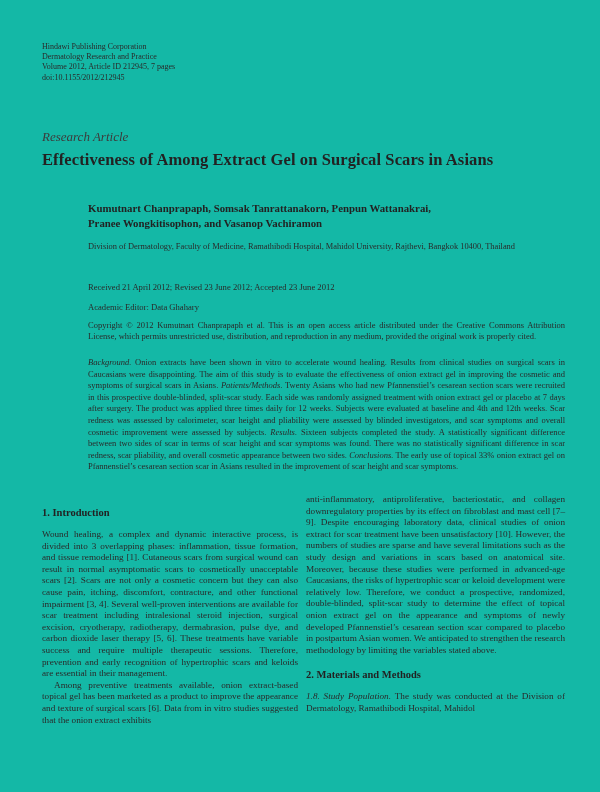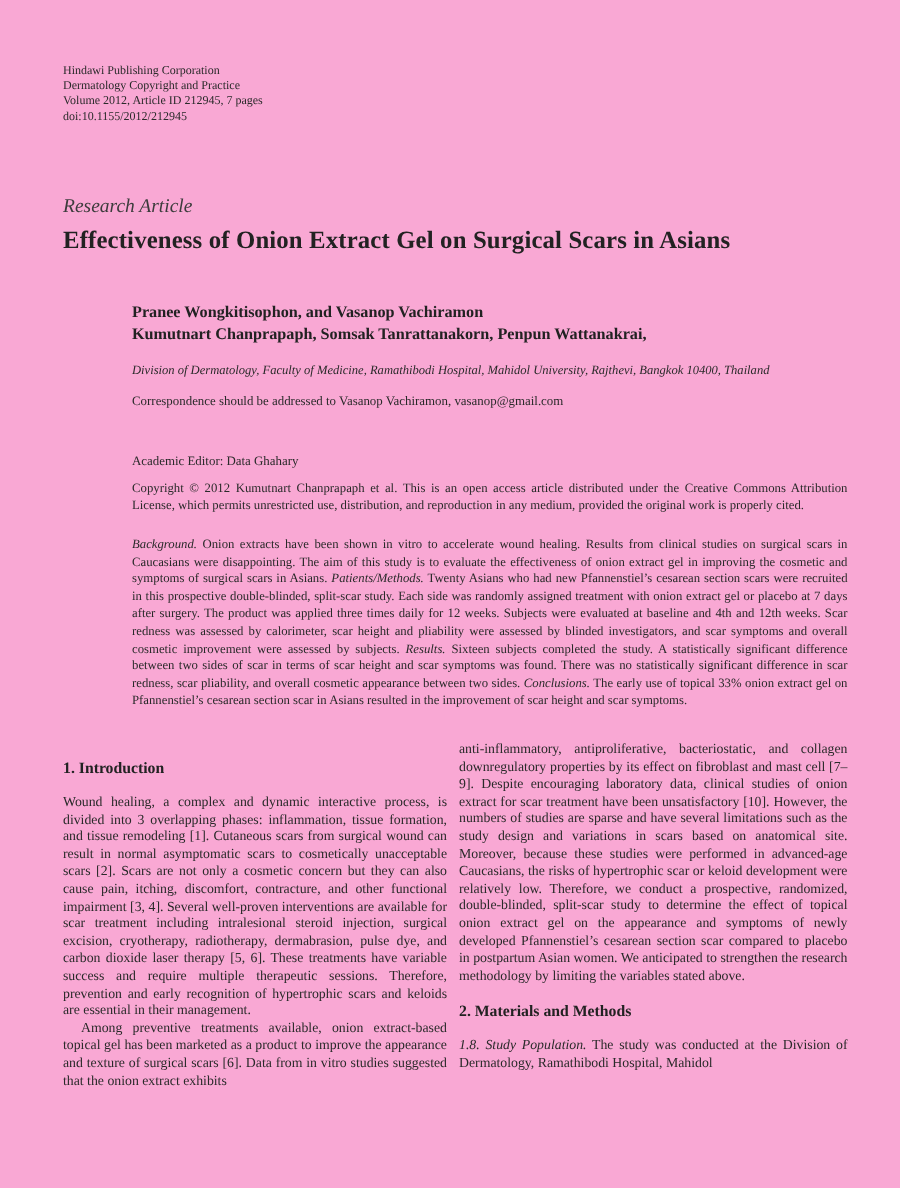--- a/index.html
+++ b/index.html
@@ -1,21 +1,21 @@
 <!DOCTYPE html>
 <html><head>
 <meta charset="utf-8">
 <style>
   html, body { margin: 0; padding: 0; background: #e9e9e9; }
   .page {
     position: relative;
     width: 600px;
     height: 792px;
     margin: 0 auto;
-    background: #f9a8d4;
+    background: #14b8a6;
     font-family: "Liberation Serif", "DejaVu Serif", serif;
     color: #2a2a2a;
     overflow: hidden;
   }
   .abs { position: absolute; }
 
   .masthead { left: 42px; top: 42px; font-size: 8px; line-height: 10.2px; }
   .masthead div { white-space: nowrap; }
 
   .article-type {
@@ -23,21 +23,21 @@
     font-size: 13px; font-style: italic; color: #3c3c3c;
   }
   .article-title {
     left: 42px; top: 150px; width: 523px;
     font-size: 16.5px; font-weight: bold; color: #222;
     letter-spacing: 0.1px;
   }
 
   .front { left: 88px; width: 477px; }
   .authors { top: 201px; font-size: 10.8px; font-weight: bold; line-height: 14.5px; color: #222; }
-  .affiliation { top: 241px; font-size: 8.4px; font-style: italic; line-height: 11px; }
+  .affiliation { top: 241px; font-size: 8.4px; line-height: 11px; }
   .meta-line { font-size: 8.6px; line-height: 11px; }
   .correspondence { top: 262px; }
   .history { top: 282px; }
   .editor { top: 302px; }
   .copyright { top: 320px; font-size: 8.5px; line-height: 11px; text-align: justify; }
   .abstract { top: 357px; font-size: 8.5px; line-height: 11.6px; text-align: justify; }
   .it { font-style: italic; }
 
   .col { font-size: 9.2px; line-height: 11.6px; text-align: justify; }
   .col-left  { left: 42px;  top: 506px; width: 256px; }
@@ -50,37 +50,37 @@
   .col p.indent { text-indent: 12px; }
   .gap-before-heading { margin-top: 12px !important; }
 </style>
 </head>
 <body>
 
 <div class="page">
 
   <div class="abs masthead">
     <div>Hindawi Publishing Corporation</div>
-    <div>Dermatology Copyright and Practice</div>
+    <div>Dermatology Research and Practice</div>
     <div>Volume 2012, Article ID 212945, 7 pages</div>
     <div>doi:10.1155/2012/212945</div>
   </div>
 
   <div class="abs article-type">Research Article</div>
-  <div class="abs article-title">Effectiveness of Onion Extract Gel on Surgical Scars in Asians</div>
+  <div class="abs article-title">Effectiveness of Among Extract Gel on Surgical Scars in Asians</div>
 
   <div class="abs front authors">
+    <div>Kumutnart Chanprapaph, Somsak Tanrattanakorn, Penpun Wattanakrai,</div>
     <div>Pranee Wongkitisophon, and Vasanop Vachiramon</div>
-    <div>Kumutnart Chanprapaph, Somsak Tanrattanakorn, Penpun Wattanakrai,</div>
   </div>
 
   <div class="abs front affiliation">Division of Dermatology, Faculty of Medicine, Ramathibodi Hospital, Mahidol University, Rajthevi, Bangkok 10400, Thailand</div>
 
-  <div class="abs front meta-line correspondence">Correspondence should be addressed to Vasanop Vachiramon, vasanop@gmail.com</div>
 
+  <div class="abs front meta-line history">Received 21 April 2012; Revised 23 June 2012; Accepted 23 June 2012</div>
 
   <div class="abs front meta-line editor">Academic Editor: Data Ghahary</div>
 
   <div class="abs front copyright">Copyright © 2012 Kumutnart Chanprapaph et al. This is an open access article distributed under the Creative Commons Attribution License, which permits unrestricted use, distribution, and reproduction in any medium, provided the original work is properly cited.</div>
 
   <div class="abs front abstract">
     <span class="it">Background.</span>
     <span>Onion extracts have been shown in vitro to accelerate wound healing. Results from clinical studies on surgical scars in Caucasians were disappointing. The aim of this study is to evaluate the effectiveness of onion extract gel in improving the cosmetic and symptoms of surgical scars in Asians.</span>
     <span class="it">Patients/Methods.</span>
     <span>Twenty Asians who had new Pfannenstiel’s cesarean section scars were recruited in this prospective double-blinded, split-scar study. Each side was randomly assigned treatment with onion extract gel or placebo at 7 days after surgery. The product was applied three times daily for 12 weeks. Subjects were evaluated at baseline and 4th and 12th weeks. Scar redness was assessed by calorimeter, scar height and pliability were assessed by blinded investigators, and scar symptoms and overall cosmetic improvement were assessed by subjects.</span>

